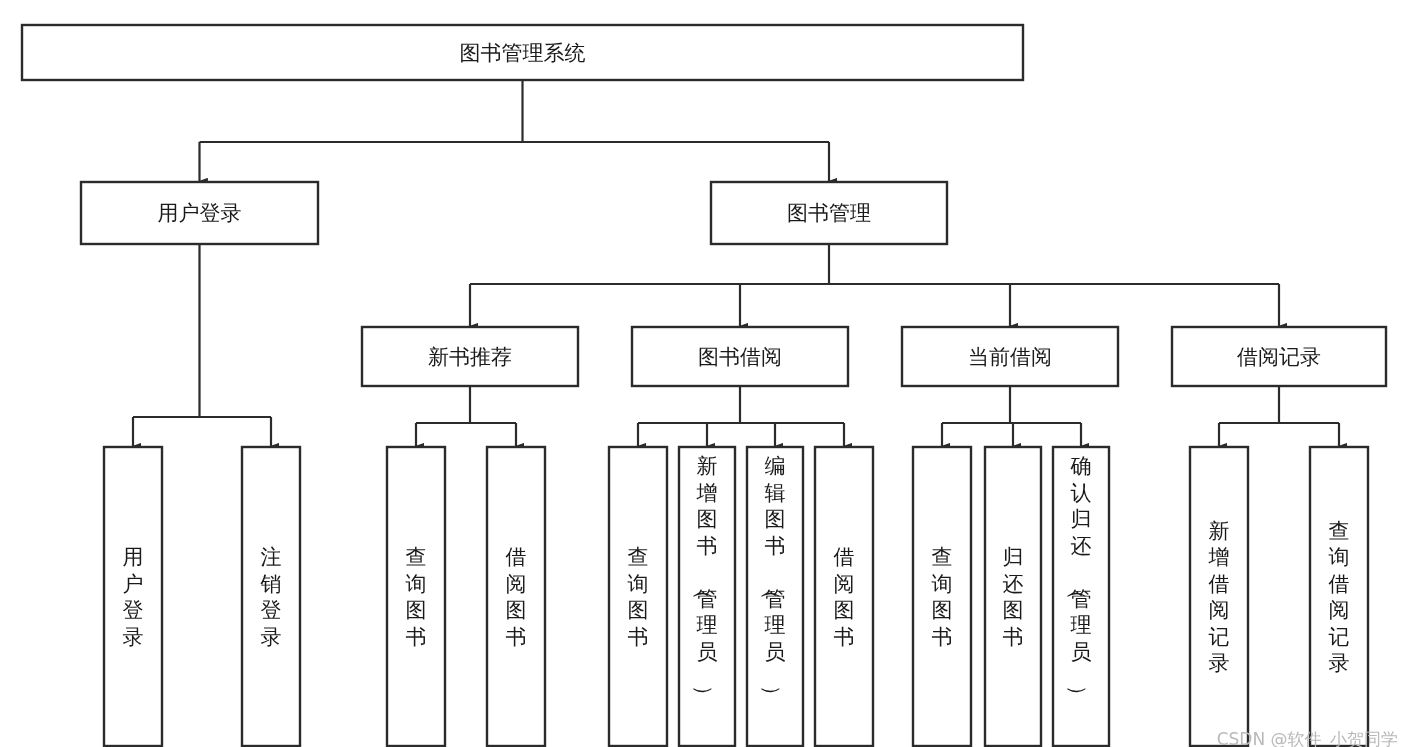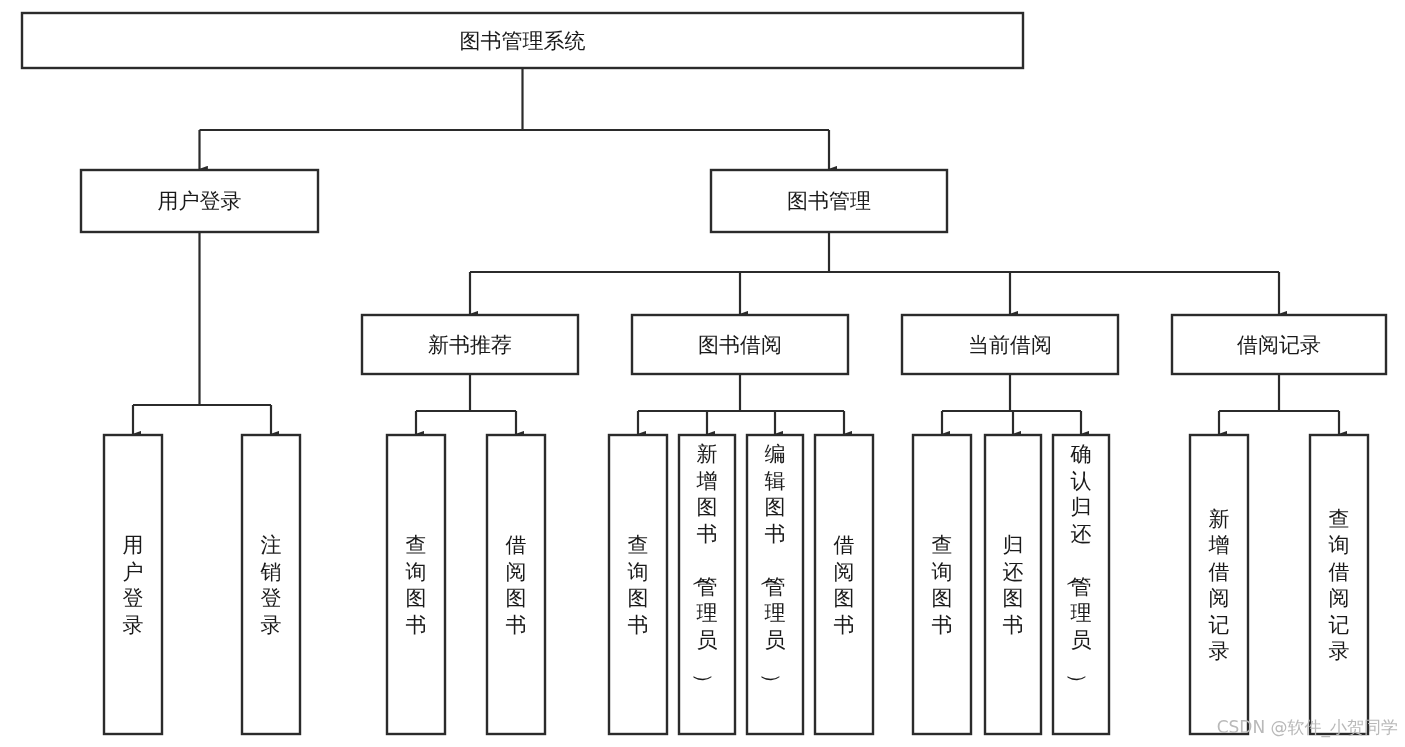--- a/index.html
+++ b/index.html
@@ -10,21 +10,21 @@
   }
   body {
     width: 1405px;
     height: 747px;
     font-family: "DejaVu Sans", "Liberation Sans", sans-serif;
     overflow: hidden;
     position: relative;
   }
   #diagram-root {
     position: absolute;
-    top: 0;
+    top: 12px;
     left: 0;
     width: 1405px;
     height: 553px;
   }
   svg#tree-svg {
     display: block;
     width: 1405px;
     height: 747px;
     background: #ffffff;
   }

